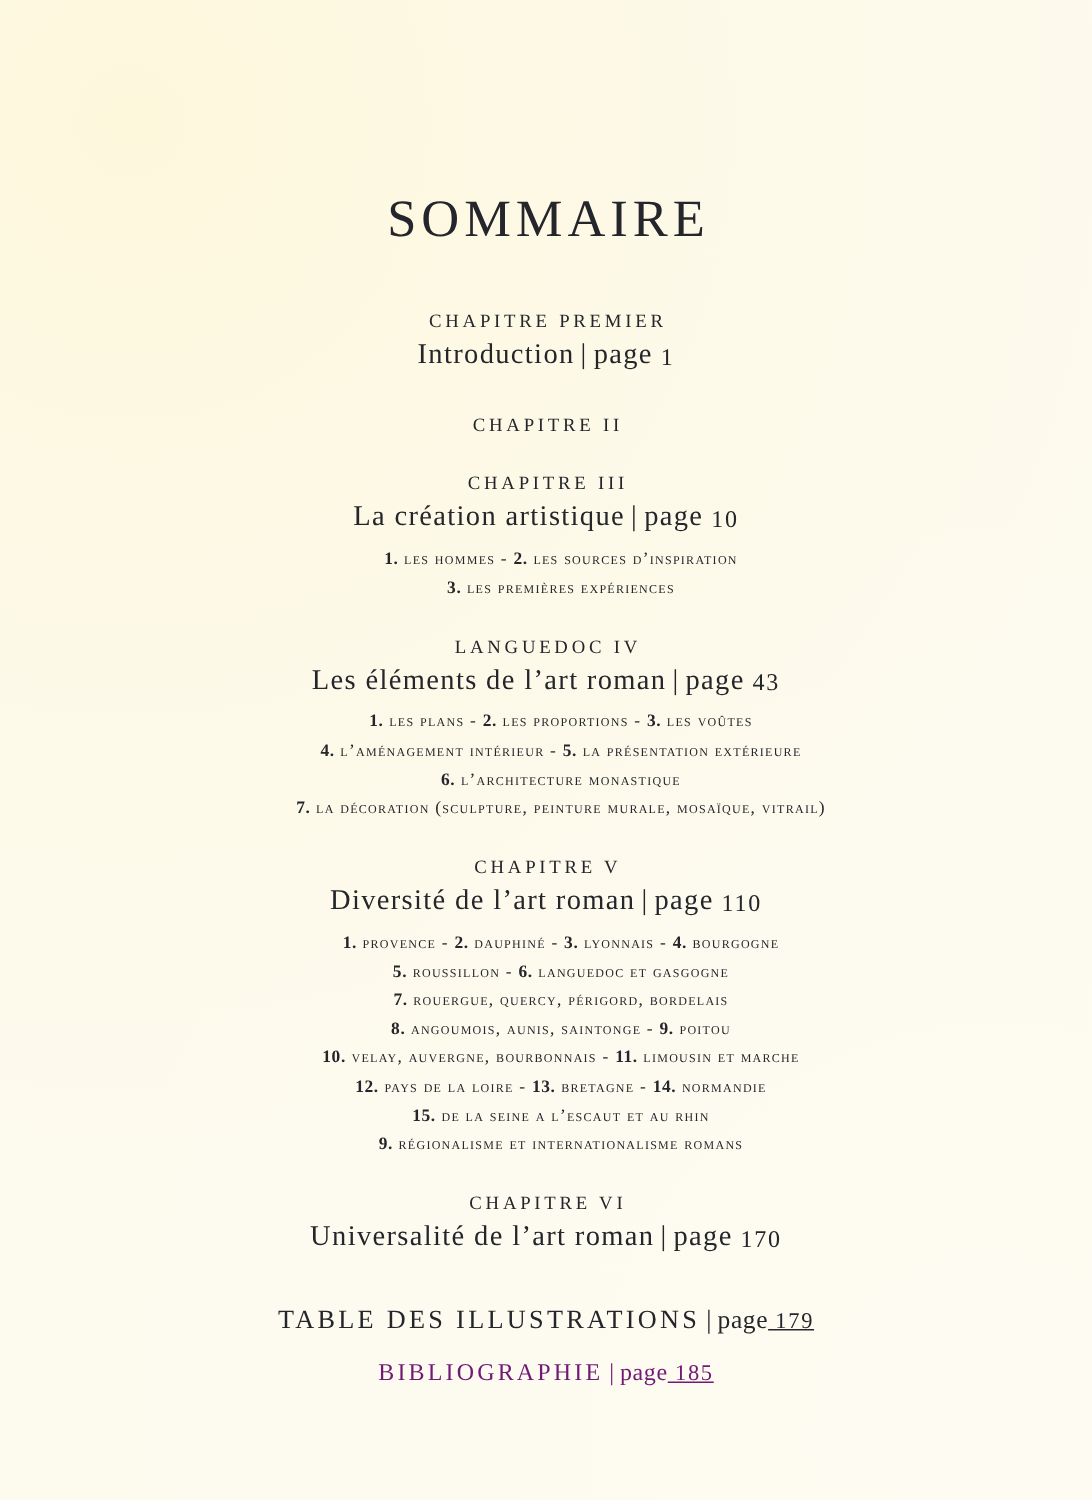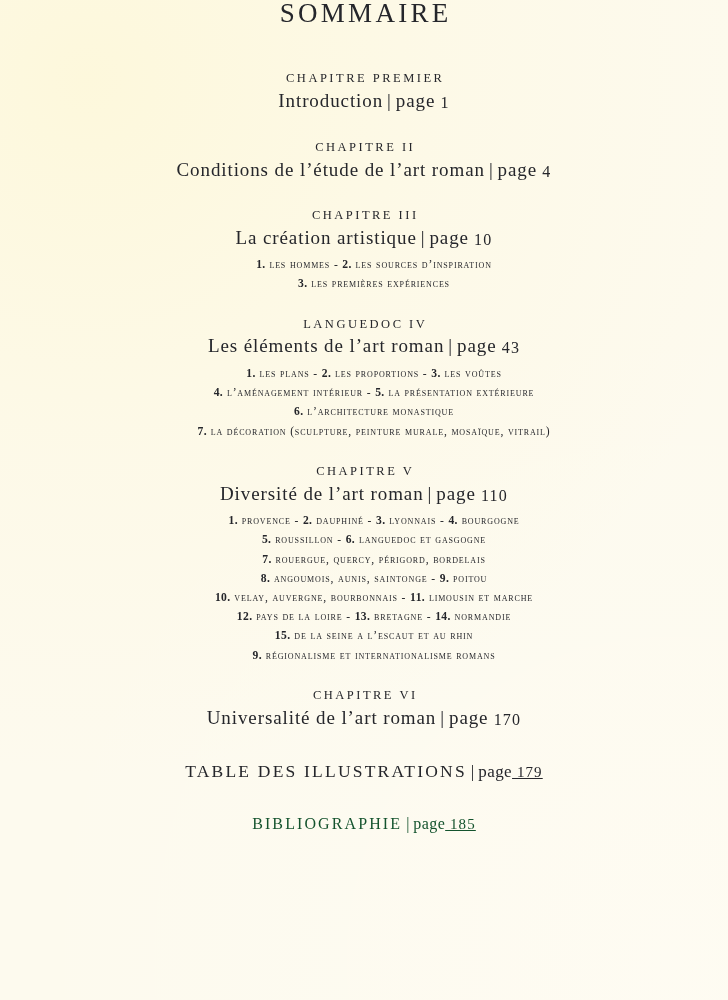--- a/index.html
+++ b/index.html
@@ -28,24 +28,25 @@
   .page {
     position: relative;
     z-index: 1;
     width: 728px;
     height: 1000px;
     box-sizing: border-box;
     text-align: center;
   }
 
   .doc-title {
-    font-size: 27px;
+    font-size: 35px;
     letter-spacing: 3.3px;
     margin: 0;
     font-weight: normal;
+    padding-top: 128px;
     line-height: 1;
     text-indent: 3.3px;
   }
 
   .entries {
     margin-top: 0;
   }
 
   .chapter-block {
     margin: 0;
@@ -107,22 +108,22 @@
     line-height: 1.5;
   }
   .bm-line.illus {
     font-size: 17.5px;
     letter-spacing: 2.2px;
     margin-top: 0;
   }
   .bm-line.biblio {
     font-size: 16px;
     letter-spacing: 2.1px;
-    margin-top: 27px;
-    color: #14532d;
+    margin-top: 12px;
+    color: #701a75;
   }
   .bm-line .bm-name { }
   .bm-line .sep { padding: 0 4px; letter-spacing: 0; }
   .bm-line .page-word {
     font-variant: normal;
     text-transform: none;
     letter-spacing: 0.4px;
     font-size: 17px;
   }
   .bm-line.biblio .page-word { font-size: 16px; }
@@ -141,21 +142,20 @@
 
   <h1 class="doc-title">SOMMAIRE</h1>
 
   <div class="entries">
       <div class="chapter-block gap-first">
         <div class="chapter-label">CHAPITRE PREMIER</div>
         <div class="chapter-title"><span>Introduction</span><span class="sep">|</span><span>page</span><span class="pagenum"> 1</span></div>
       </div>
       <div class="chapter-block gap-std">
         <div class="chapter-label">CHAPITRE II</div>
-        <div class="chapter-title"><span>Conditions de l’étude de l’art roman</span><span class="sep">|</span><span>page</span><span class="pagenum"> 4</span></div>
       </div>
       <div class="chapter-block gap-sub">
         <div class="chapter-label">CHAPITRE III</div>
         <div class="chapter-title"><span>La création artistique</span><span class="sep">|</span><span>page</span><span class="pagenum"> 10</span></div>
         <ul class="sub-list">
           <li><span class="n">1.</span> LES HOMMES - <span class="n">2.</span> LES SOURCES D’INSPIRATION</li>
           <li><span class="n">3.</span> LES PREMIÈRES EXPÉRIENCES</li>
         </ul>
       </div>
       <div class="chapter-block gap-sub">

